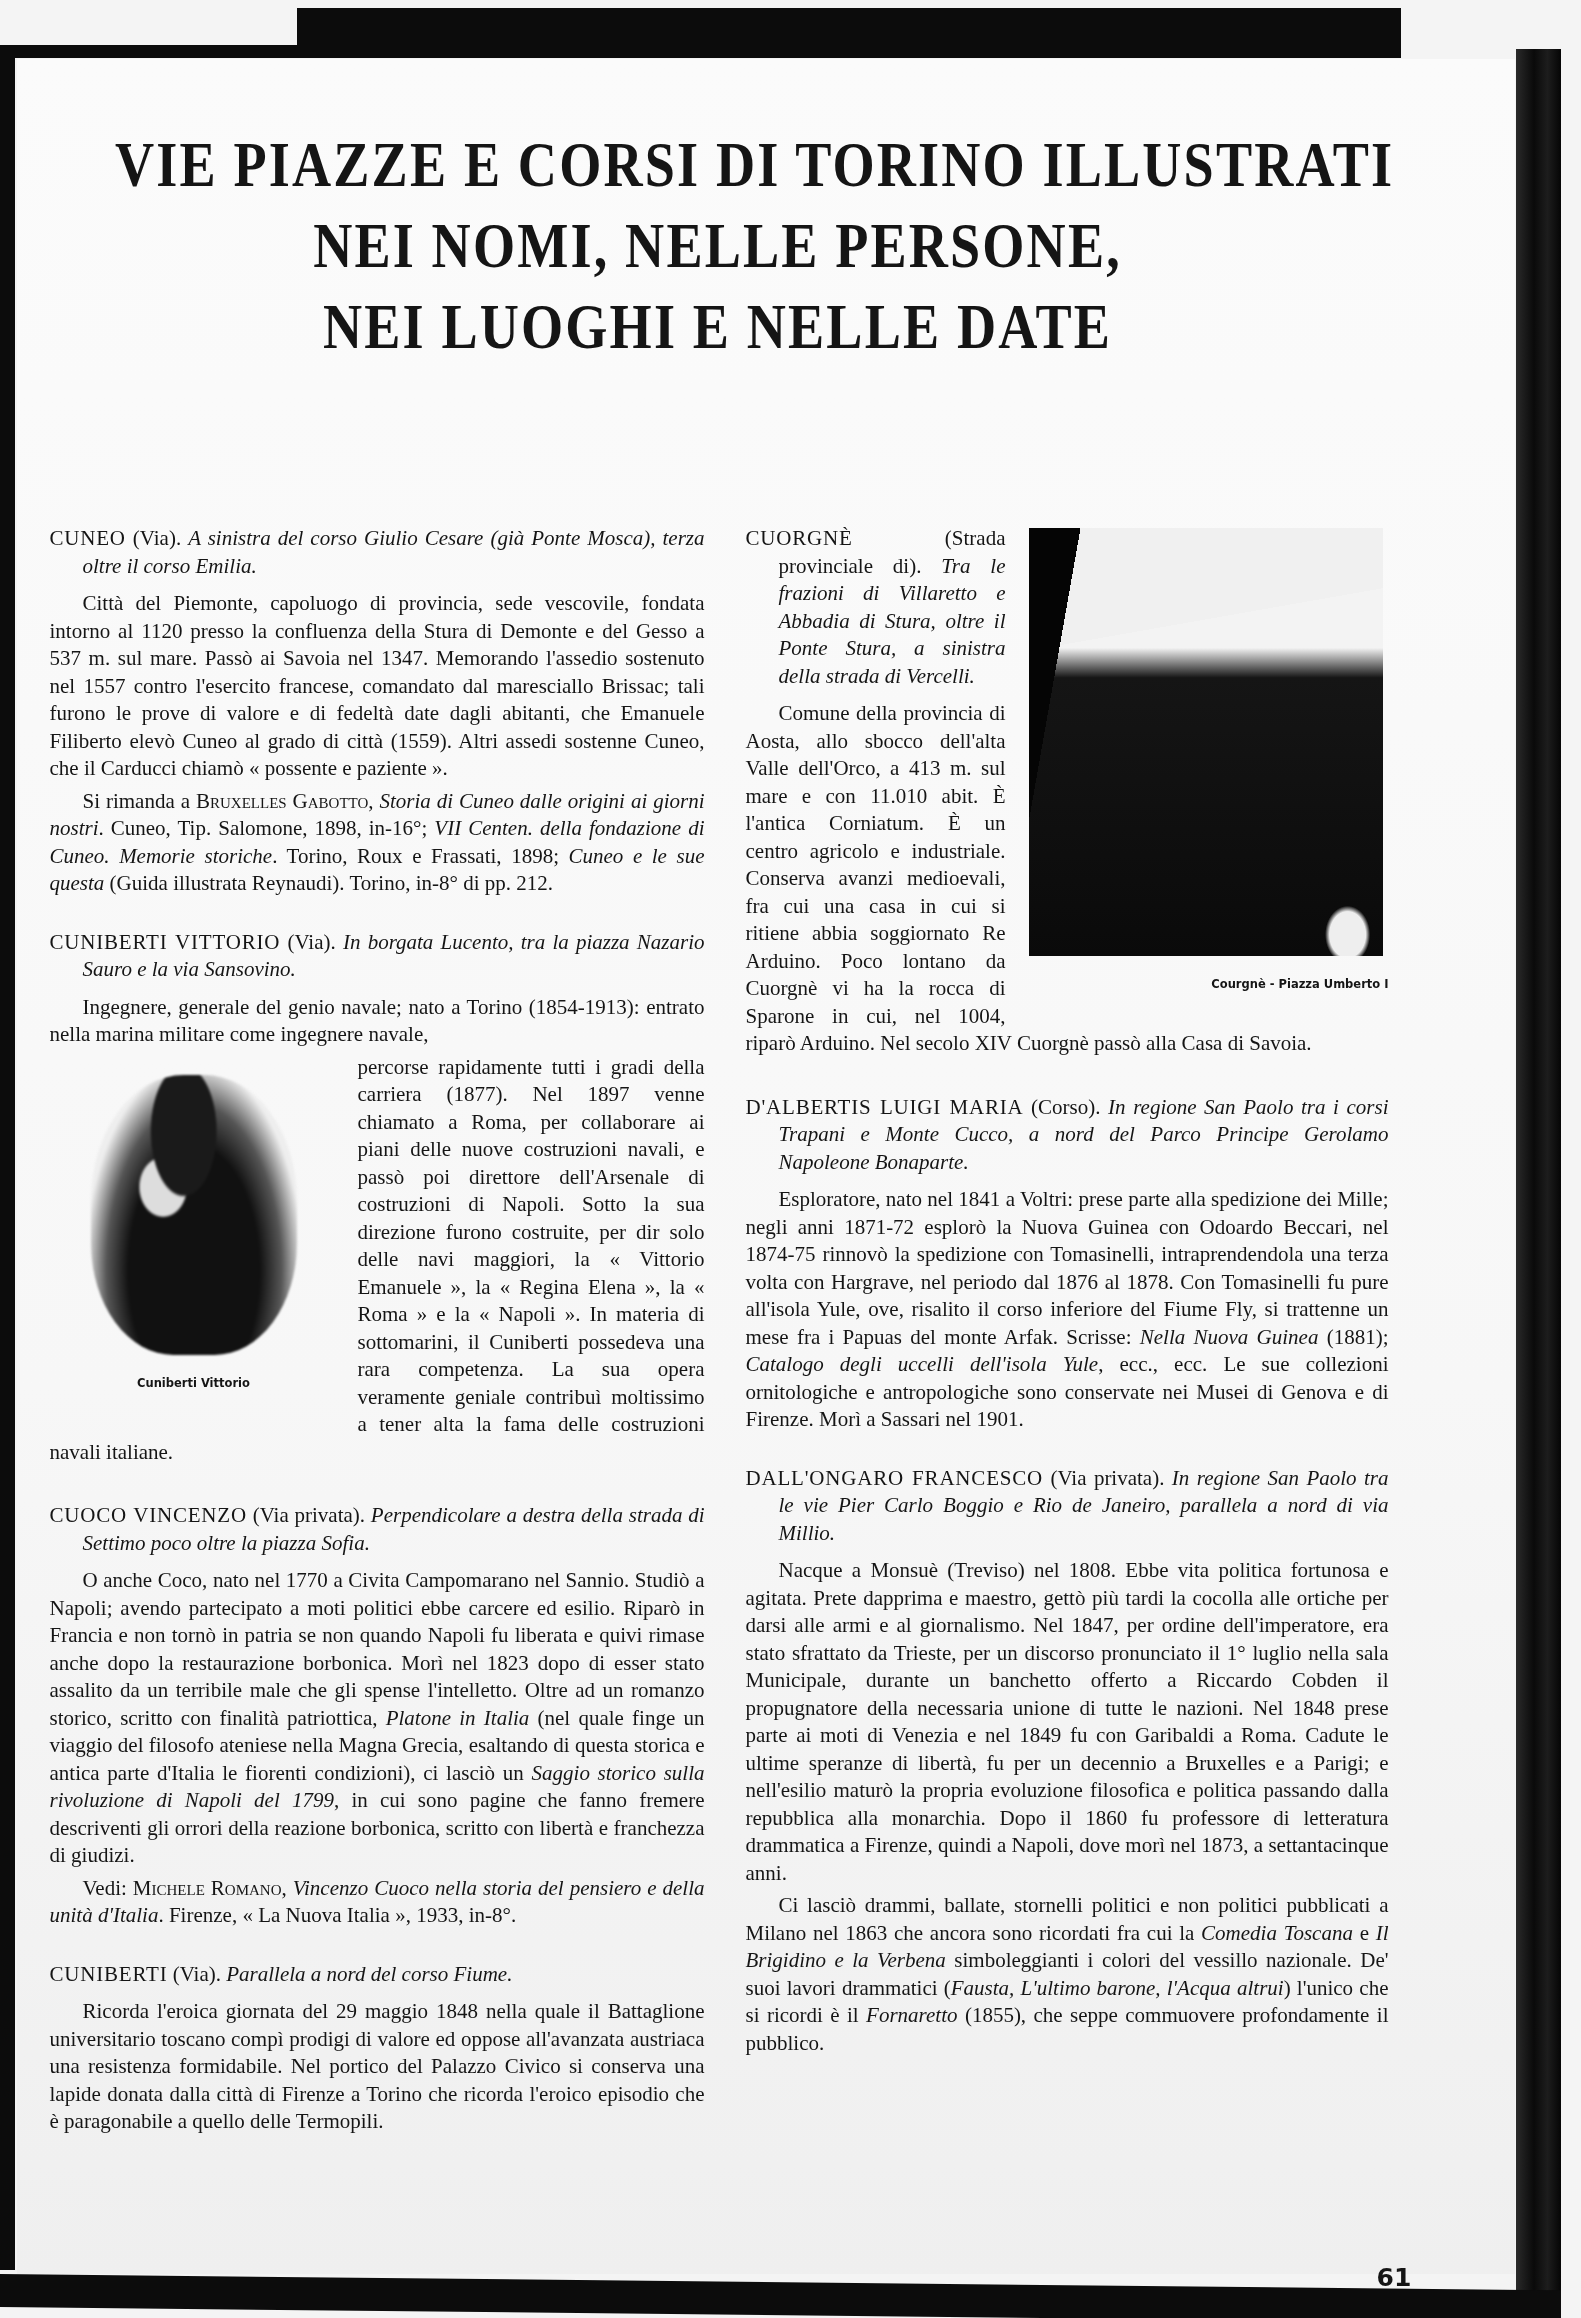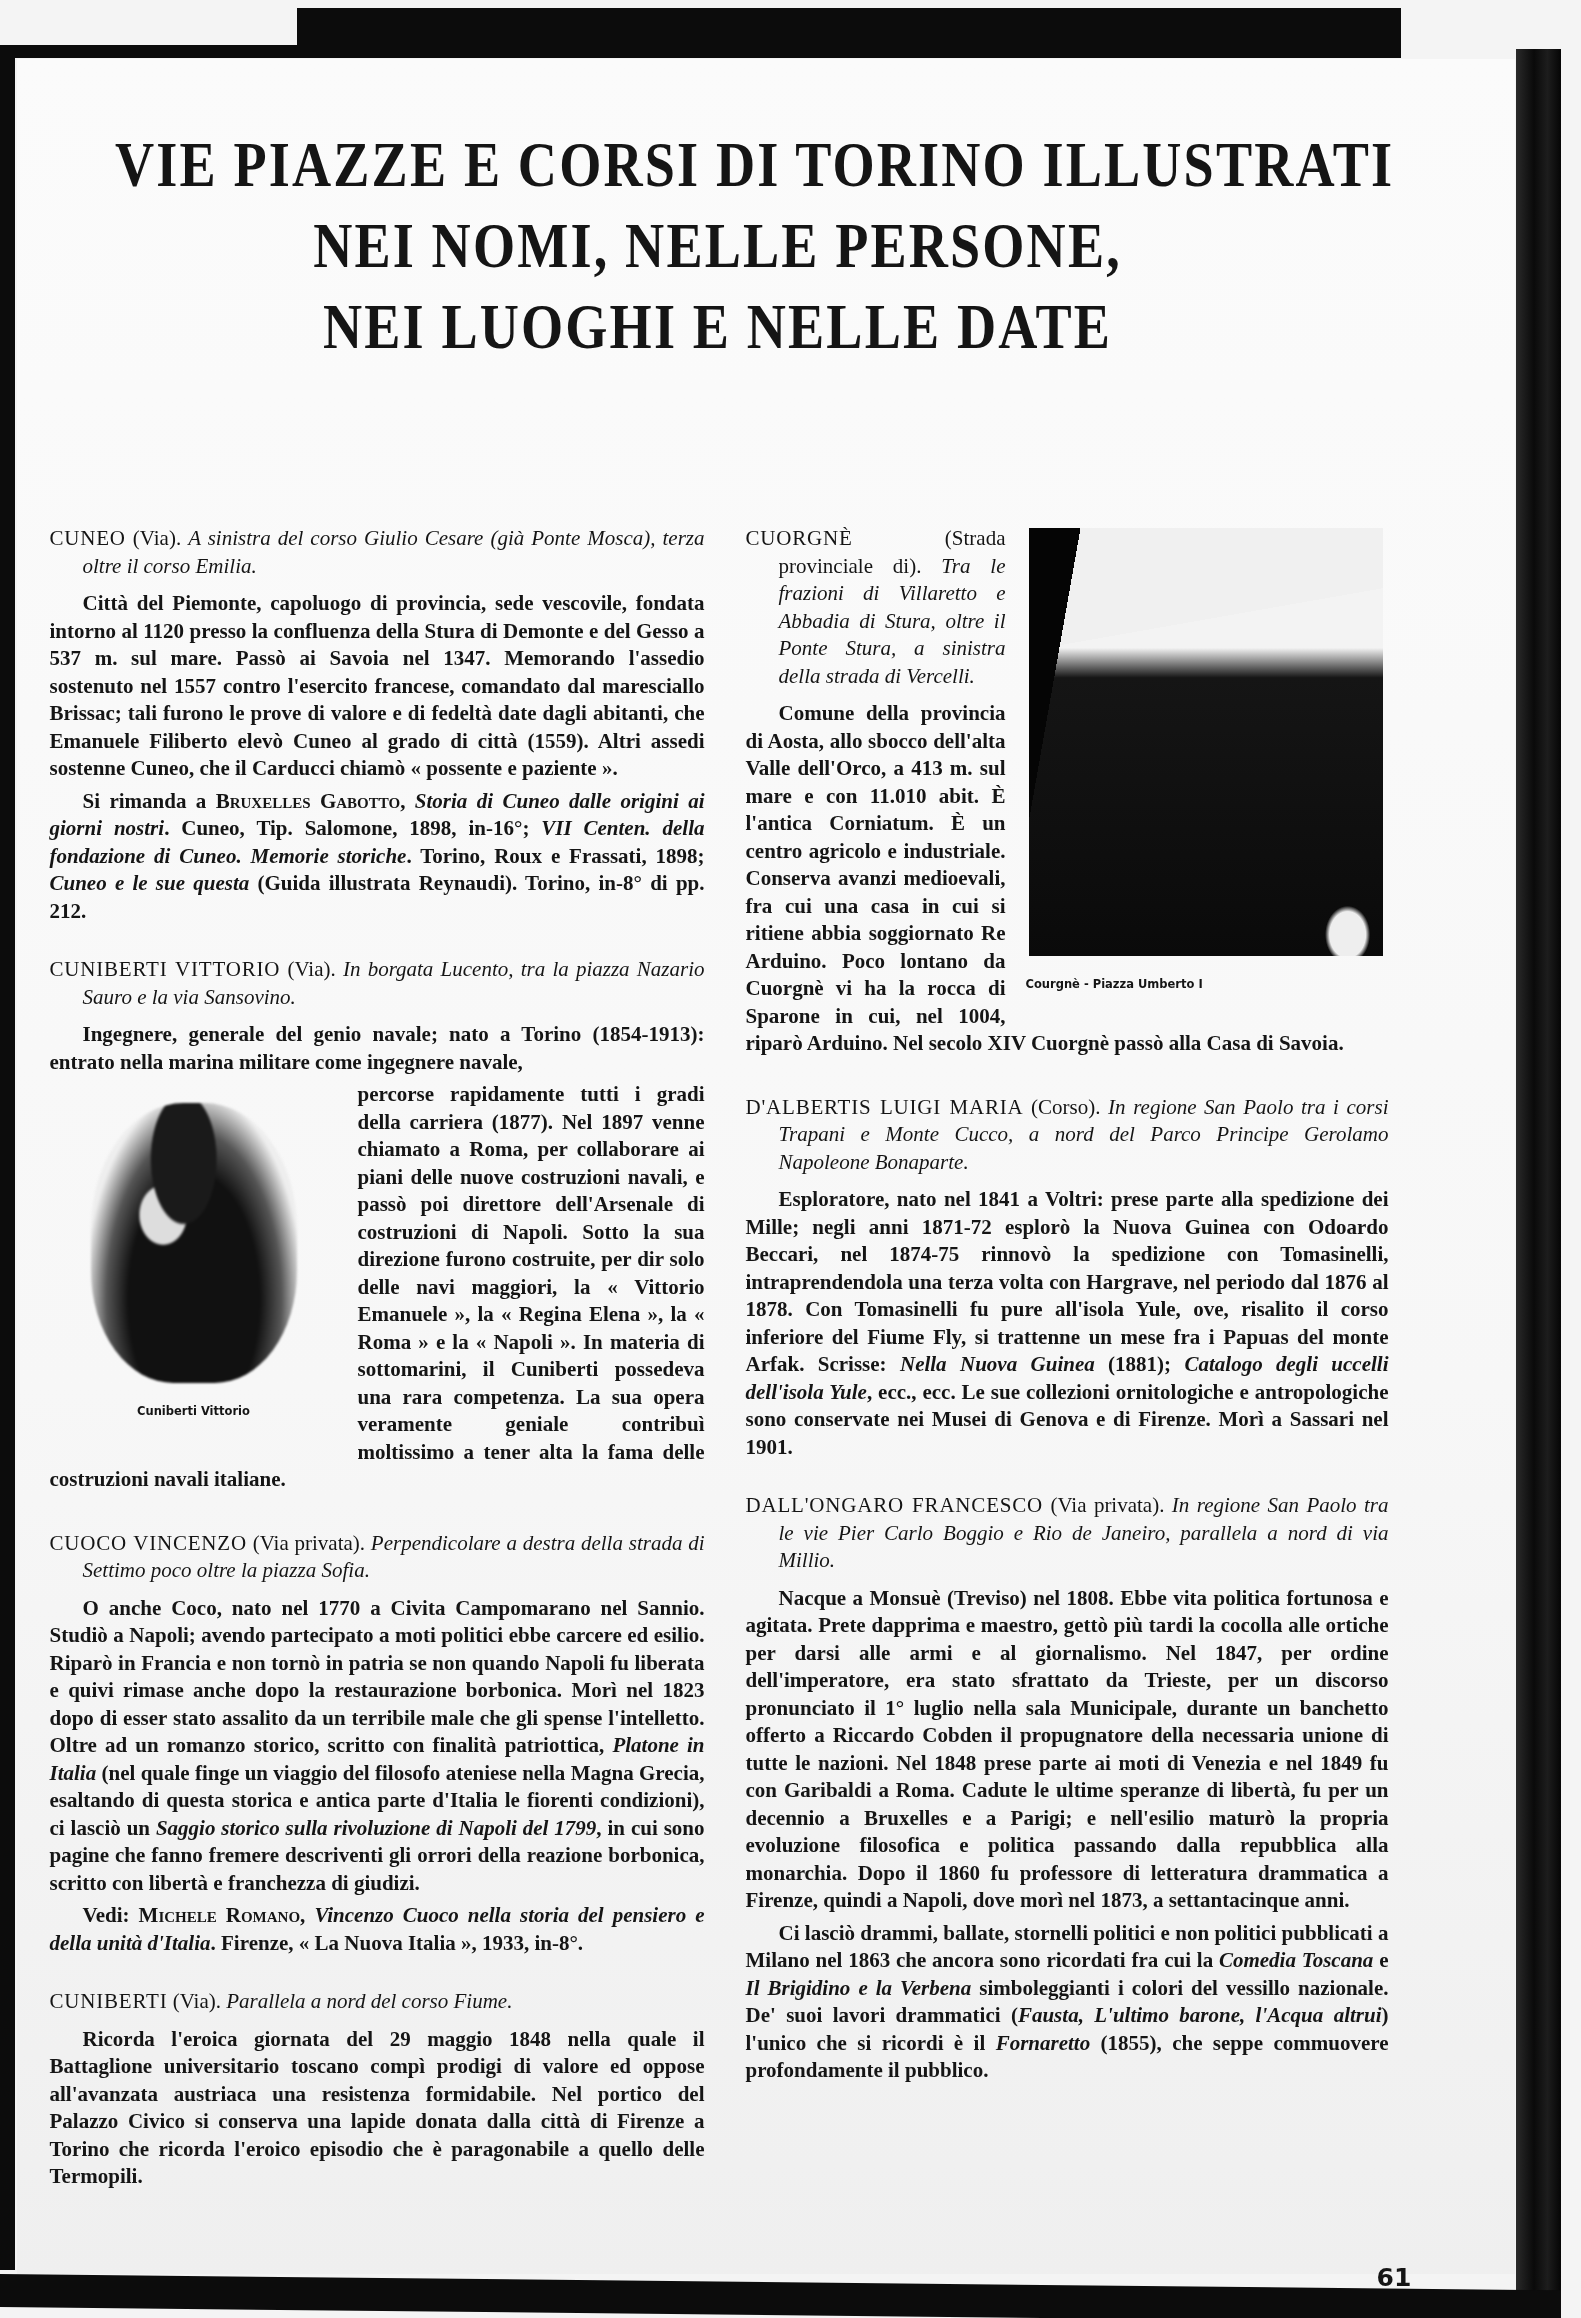--- a/index.html
+++ b/index.html
@@ -22,21 +22,21 @@
     line-height: 81px; letter-spacing: 2.5px; transform: scaleX(0.86); transform-origin: center top;
   }
   .title div { white-space: nowrap; }
   .col { position: absolute; top: 466px; font-size: 21px; line-height: 27.5px; text-align: justify; }
   .col-left { left: 33px; width: 655px; }
   .col-right { left: 729px; width: 643px; }
   .entry { margin-bottom: 31px; }
   .head { padding-left: 33px; text-indent: -33px; margin-bottom: 10px; }
   .head .name { letter-spacing: 0.8px; }
   .head i, i { font-style: italic; }
-  p { margin: 0 0 5px 0; text-indent: 33px; font-weight: bold; }
+  p { margin: 0 0 5px 0; text-indent: 33px; }
   .sc { font-variant: small-caps; }
   .portrait {
     float: left; width: 288px; height: 346px; margin: 5px 20px 8.2px 0; position: relative;
   }
   .portrait .img {
     position: absolute; left: 41px; top: 16.5px; width: 206px; height: 280px;
     border-radius: 45% 45% 40% 40%;
     background: radial-gradient(ellipse at 45% 20%, #1a1a1a 0 20%, transparent 21%),
                 radial-gradient(ellipse at 35% 40%, #ddd 0 12%, transparent 13%),
                 radial-gradient(ellipse at 50% 70%, #111 0 45%, #555 60%, #eee 75%);
@@ -48,21 +48,21 @@
   }
   .photo-box { float: right; width: 363px; margin: 3.3px 0 6.6px 20px; }
   .photo {
     width: 354px; height: 428px; margin-left: 3.3px;
     background:
       radial-gradient(ellipse at 90% 95%, #eee 0 4%, transparent 5%),
       linear-gradient(100deg, #050505 0 12%, transparent 12%),
       linear-gradient(170deg, #f0f0f0 0 25%, transparent 25%),
       linear-gradient(180deg, #f3f3f3 0 28%, #151515 35%, #0a0a0a 100%);
   }
-  .photo-caption { text-align: left; font-family: "DejaVu Sans", sans-serif; font-weight: bold; font-size: 11.5px; margin-top: 15px; }
+  .photo-caption { text-align: right; font-family: "DejaVu Sans", sans-serif; font-weight: bold; font-size: 11.5px; margin-top: 15px; }
   .page-num { position: absolute; left: 1360px; top: 2204px; font-weight: bold; font-size: 25px; font-family: "DejaVu Sans", sans-serif; }
   .clear { clear: both; }
 </style>
 </head>
 <body>
 
 <div class="frame-top-tab"></div>
 <div class="frame-top"></div>
 <div class="frame-left"></div>
 <div class="frame-right"></div>

